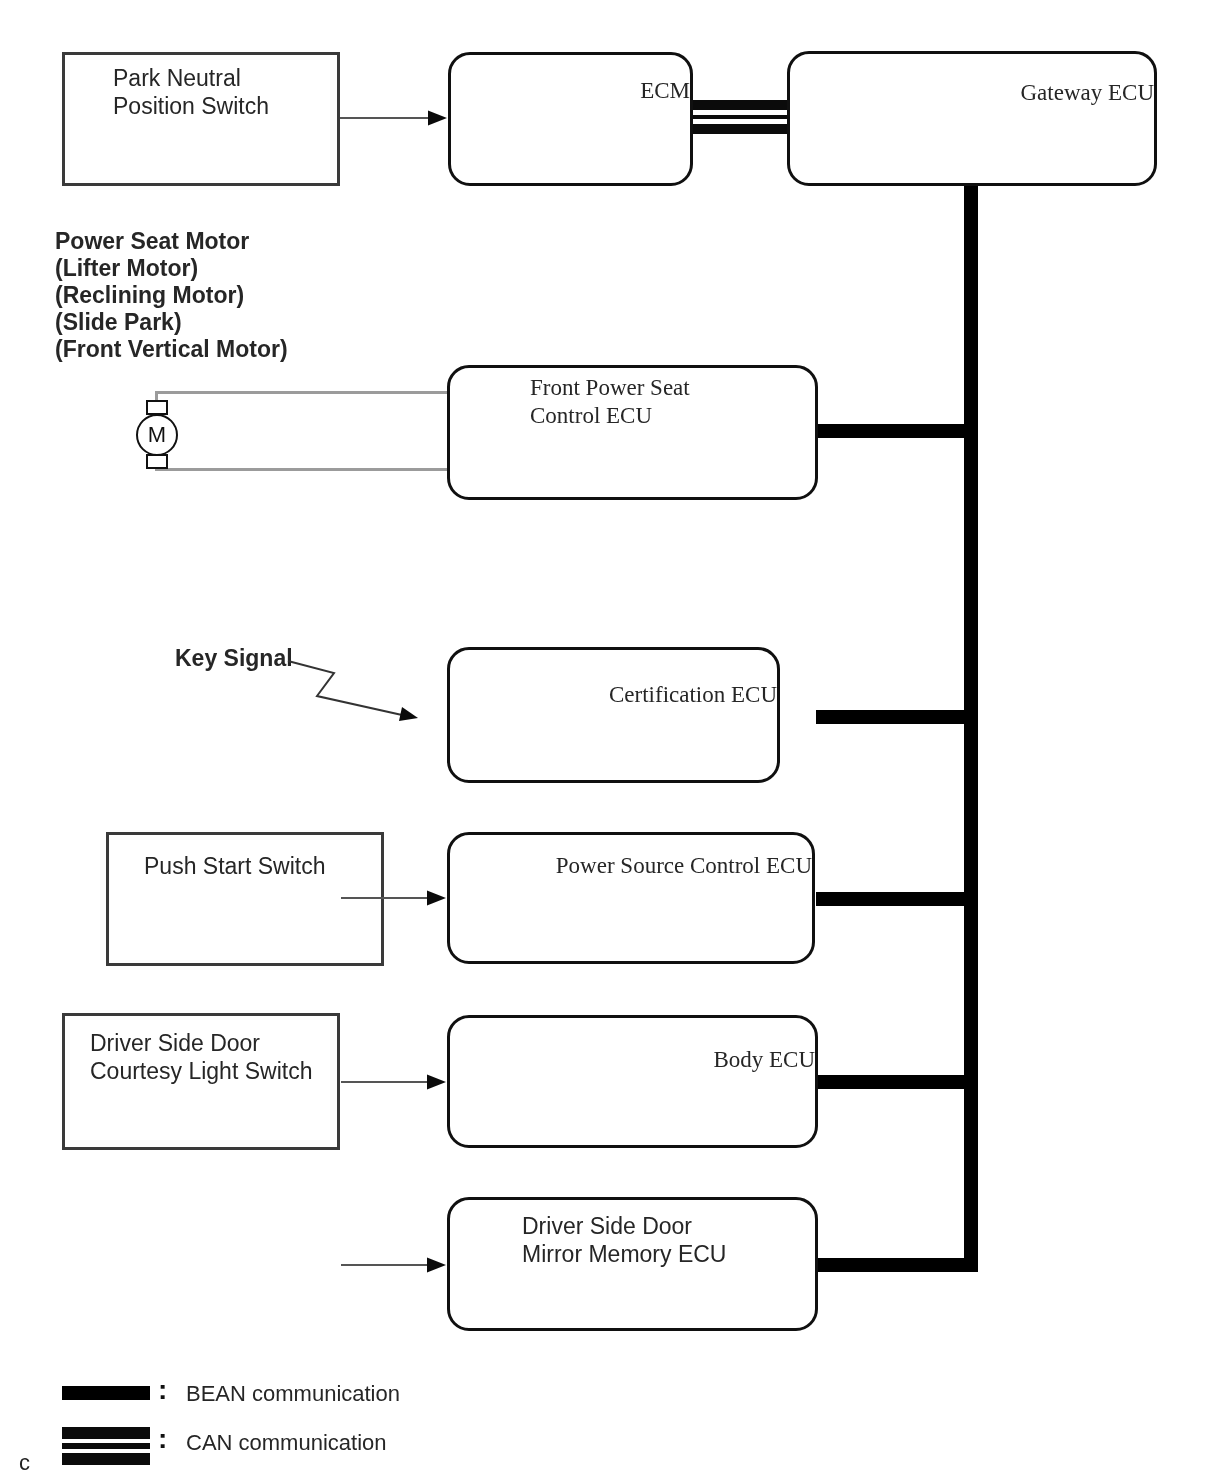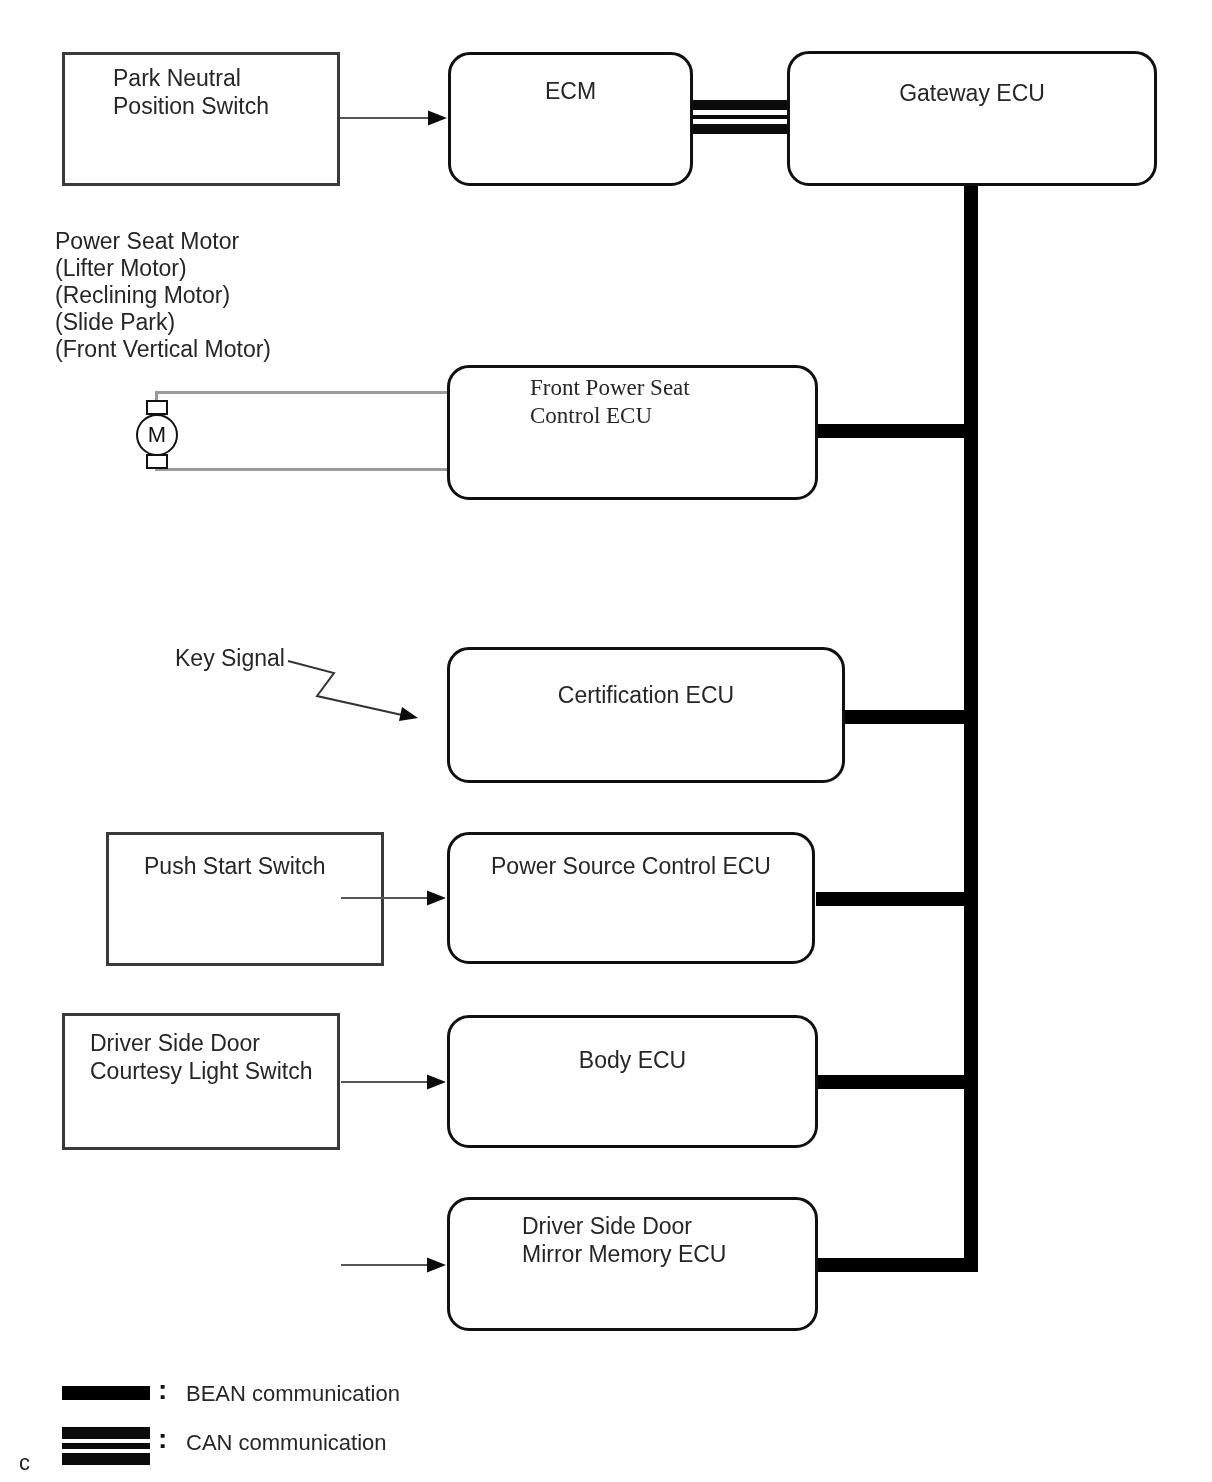--- a/index.html
+++ b/index.html
@@ -5,25 +5,25 @@
   html,body{margin:0;padding:0;background:#ffffff;}
   .canvas{
     position:relative;width:1212px;height:1482px;background:#ffffff;
     font-family:"Liberation Sans","DejaVu Sans",sans-serif;
     color:#262626;overflow:hidden;
   }
   .node{position:absolute;background:#fff;box-sizing:border-box;font-size:23px;}
   .rect{border:3px solid #3a3a3a;}
   .round{border:3px solid #101010;border-radius:22px;}
   .line{line-height:28px;white-space:nowrap;}
-  .center{text-align:center;}
+  .center{text-align:right;font-family:Liberation Serif, serif;}
   .thick{position:absolute;background:#000;}
   .canbar{position:absolute;background:#0b0b0b;}
   .wire{position:absolute;background:#9b9b9b;}
-  .note{position:absolute;font-size:23px;line-height:27px;white-space:nowrap;}
+  .note{position:absolute;font-size:23px;line-height:27px;white-space:nowrap;font-weight:bold;}
   .terminal{position:absolute;width:22px;height:15px;background:#fff;border:2.5px solid #111;box-sizing:border-box;}
   .motor-circle{position:absolute;width:42px;height:42px;border:2.5px solid #111;border-radius:50%;
     background:#fff;box-sizing:border-box;display:flex;align-items:center;justify-content:center;
     font-size:22px;color:#111;}
   .legend-colon{position:absolute;font-size:28px;font-weight:bold;color:#111;}
   .legend-label{position:absolute;font-size:22px;color:#262626;white-space:nowrap;}
   .overlay{position:absolute;left:0;top:0;pointer-events:none;}
   .pagemark{position:absolute;font-size:22px;color:#222;}
 </style>
 </head>
@@ -78,21 +78,21 @@
 
   <div class="node round" style="left:787px;top:51px;width:370px;height:135px;padding-top:25px;">
     <div class="line center">Gateway ECU</div>
   </div>
 
   <div class="node round" style="left:447px;top:365px;width:371px;height:135px;padding:6px 0 0 80px;font-family:Liberation Serif, serif;">
     <div class="line">Front Power Seat</div>
     <div class="line">Control ECU</div>
   </div>
 
-  <div class="node round" style="left:447px;top:647px;width:398px;height:136px;padding-top:31px;">
+  <div class="node round" style="left:447px;top:647px;width:333px;height:136px;padding-top:31px;">
     <div class="line center">Certification ECU</div>
   </div>
 
   <div class="node round" style="left:447px;top:832px;width:368px;height:132px;padding-top:17px;">
     <div class="line center">Power Source Control ECU</div>
   </div>
 
   <div class="node round" style="left:447px;top:1015px;width:371px;height:133px;padding-top:28px;">
     <div class="line center">Body ECU</div>
   </div>

